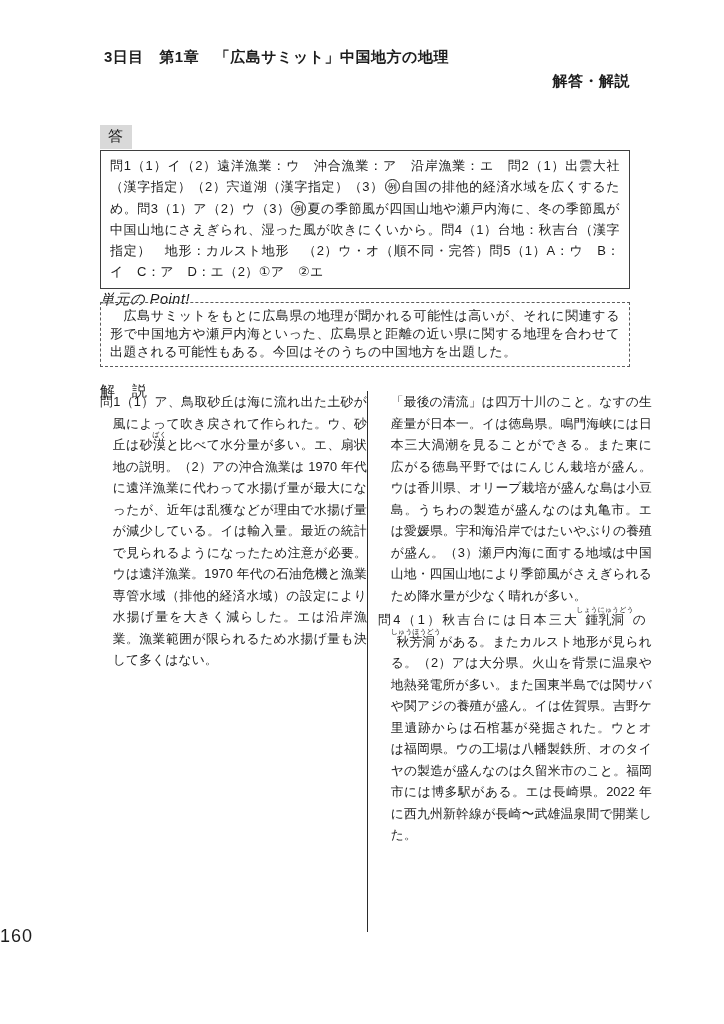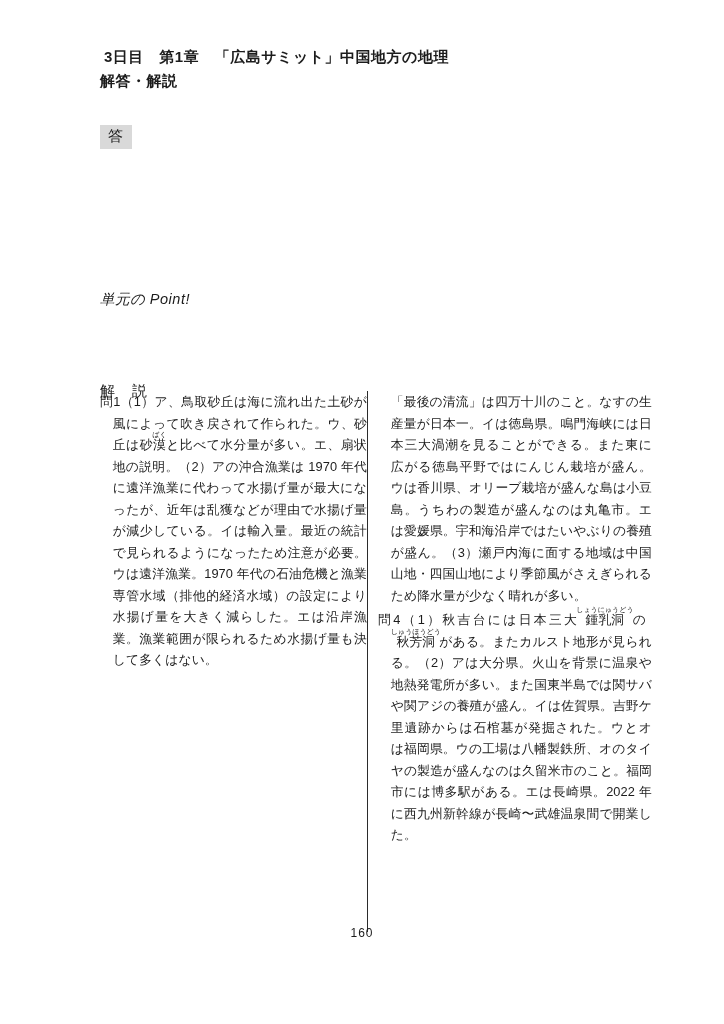--- a/index.html
+++ b/index.html
@@ -19,20 +19,21 @@
     top: 48px;
     font-size: 15px;
     font-weight: bold;
     letter-spacing: 0.5px;
   }
   .header-subtitle {
     position: absolute;
     left: 100px;
     top: 72px;
     width: 530px;
+    text-align: right;
     font-size: 15px;
     font-weight: bold;
     letter-spacing: 0.5px;
   }
   .answer-label {
     position: absolute;
     left: 100px;
     top: 125px;
     background: #d9d9d9;
     font-size: 15px;
@@ -118,39 +119,40 @@
   }
   .columns p.hang { text-indent: -1em; padding-left: 1em; }
   .columns p.cont { padding-left: 1em; }
   ruby { ruby-align: center; }
   rt { font-size: 7px; letter-spacing: 0; }
   .page-number {
     position: absolute;
     left: 0;
     top: 926px;
     width: 724px;
-    text-align: center;
-    font-size: 12px;
+    font-size: 18px;
     letter-spacing: 1px;
   }
 </style>
 </head>
 <body>
 
 <div class="page">
 
   <div class="header-title">3日目　第1章　「広島サミット」中国地方の地理</div>
 
   <div class="header-subtitle">解答・解説</div>
 
   <div class="answer-label">答</div>
 
+  <div class="answer-box"><span id="answer-content">問1（1）イ（2）遠洋漁業：ウ　沖合漁業：ア　沿岸漁業：エ　問2（1）出雲大社（漢字指定）（2）宍道湖（漢字指定）（3）<span class="circled">例</span>自国の排他的経済水域を広くするため。問3（1）ア（2）ウ（3）<span class="circled">例</span>夏の季節風が四国山地や瀬戸内海に、冬の季節風が中国山地にさえぎられ、湿った風が吹きにくいから。問4（1）台地：秋吉台（漢字指定）　地形：カルスト地形　（2）ウ・オ（順不同・完答）問5（1）A：ウ　B：イ　C：ア　D：エ（2）①ア　②エ</span></div>
 
   <div class="point-label">単元の Point!</div>
 
+  <div class="point-box"><span>　広島サミットをもとに広島県の地理が聞かれる可能性は高いが、それに関連する形で中国地方や瀬戸内海といった、広島県と距離の近い県に関する地理を合わせて出題される可能性もある。今回はそのうちの中国地方を出題した。</span></div>
 
   <div class="kaisetsu-heading">解　説</div>
 
   <div class="columns">
     <div class="col-left" id="left-col">
         <p class="hang">問1（1）ア、鳥取砂丘は海に流れ出た土砂が風によって吹き戻されて作られた。ウ、砂丘は砂<ruby>漠<rt>ばく</rt></ruby>と比べて水分量が多い。エ、扇状地の説明。（2）アの沖合漁業は 1970 年代に遠洋漁業に代わって水揚げ量が最大になったが、近年は乱獲などが理由で水揚げ量が減少している。イは輸入量。最近の統計で見られるようになったため注意が必要。ウは遠洋漁業。1970 年代の石油危機と漁業専管水域（排他的経済水域）の設定により水揚げ量を大きく減らした。エは沿岸漁業。漁業範囲が限られるため水揚げ量も決して多くはない。</p>
       </div>
     <div class="col-right" id="right-col">
         <p class="cont">「最後の清流」は四万十川のこと。なすの生産量が日本一。イは徳島県。鳴門海峡には日本三大渦潮を見ることができる。また東に広がる徳島平野ではにんじん栽培が盛ん。ウは香川県、オリーブ栽培が盛んな島は小豆島。うちわの製造が盛んなのは丸亀市。エは愛媛県。宇和海沿岸ではたいやぶりの養殖が盛ん。（3）瀬戸内海に面する地域は中国山地・四国山地により季節風がさえぎられるため降水量が少なく晴れが多い。</p>
         <p class="hang">問4（1）秋吉台には日本三大<ruby>鍾乳洞<rt>しょうにゅうどう</rt></ruby>の<ruby>秋芳洞<rt>しゅうほうどう</rt></ruby>がある。またカルスト地形が見られる。（2）アは大分県。火山を背景に温泉や地熱発電所が多い。また国東半島では関サバや関アジの養殖が盛ん。イは佐賀県。吉野ケ里遺跡からは石棺墓が発掘された。ウとオは福岡県。ウの工場は八幡製鉄所、オのタイヤの製造が盛んなのは久留米市のこと。福岡市には博多駅がある。エは長崎県。2022 年に西九州新幹線が長崎〜武雄温泉間で開業した。</p>

